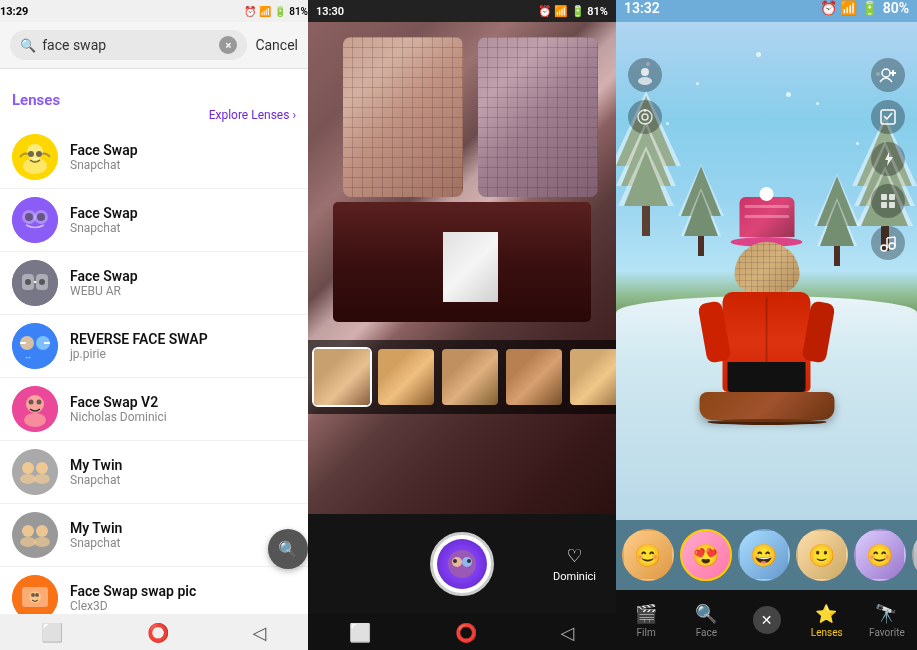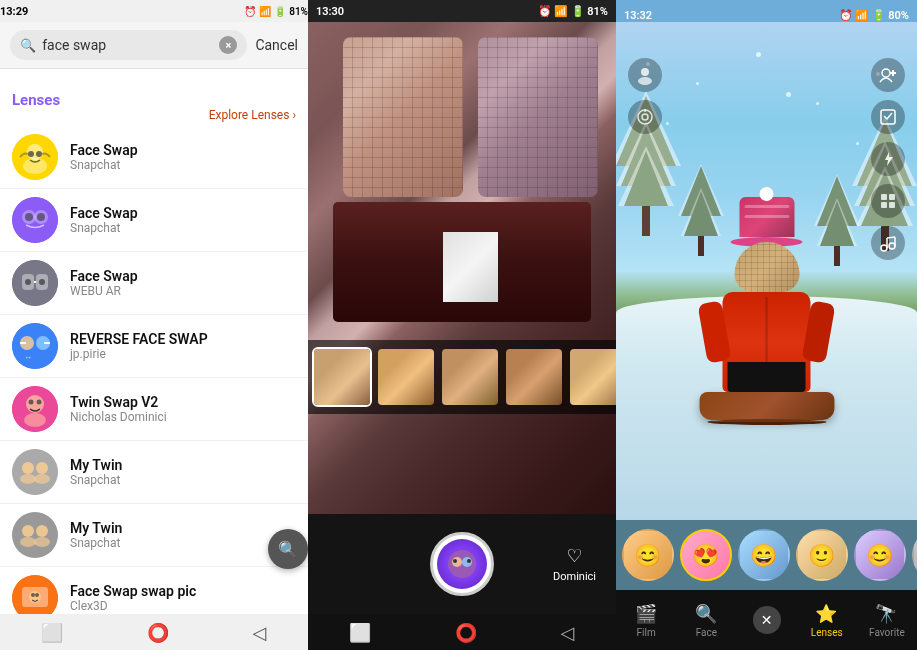--- a/index.html
+++ b/index.html
@@ -71,21 +71,21 @@
       white-space: nowrap;
     }
 
     .lenses-header {
       display: flex;
       justify-content: space-between;
       align-items: center;
       padding: 8px 12px 4px;
     }
     .lenses-title { font-size: 15px; font-weight: 700; color: #8b5cf6; }
-    .explore-link { font-size: 12px; color: #c2410c; cursor: pointer; margin-top: 31px; }
+    .explore-link { font-size: 12px; color: #6d28d9; cursor: pointer; margin-top: 31px; }
     .explore-link::after { content: ' ›'; }
 
     .lens-list {
       flex: 1;
       overflow-y: auto;
     }
     .lens-item {
       display: flex;
       align-items: center;
       padding: 8px 12px;
@@ -274,24 +274,24 @@
       flex-direction: column;
       overflow: hidden;
       flex-shrink: 0;
       position: relative;
     }
 
     .status-bar-ar {
       background: rgba(100,160,210,0.7);
       height: 22px;
       display: flex;
-      align-items: flex-end;
+      align-items: flex-start;
       justify-content: space-between;
       padding: 0 8px;
-      font-size: 11px;
+      font-size: 14px;
       font-weight: 600;
       color: #fff;
       position: relative;
       z-index: 5;
     }
 
     .ar-view {
       flex: 1;
       position: relative;
       overflow: hidden;
@@ -513,21 +513,21 @@
         <svg width="46" height="46" viewBox="0 0 46 46">
           <circle cx="23" cy="23" r="23" fill="#EC4899"></circle>
           <circle cx="23" cy="18" r="9" fill="#ffd0a0" opacity="0.7"></circle>
           <circle cx="19" cy="16" r="2.5" fill="#333" opacity="0.7"></circle>
           <circle cx="27" cy="16" r="2.5" fill="#333" opacity="0.7"></circle>
           <path d="M18,23 Q23,27 28,23" stroke="#333" stroke-width="1.5" fill="none"></path>
           <ellipse cx="23" cy="34" rx="11" ry="7" fill="#ffd0a0" opacity="0.5"></ellipse>
         </svg>
       </div>
       <div class="lens-info">
-        <span class="lens-name">Twin Swap V2</span>
+        <span class="lens-name">Face Swap V2</span>
         <span class="lens-author">Nicholas Dominici</span>
       </div>
     </div>
 
     <div class="lens-item">
       <div class="lens-avatar" style="background:#bbb;">
         <svg width="46" height="46" viewBox="0 0 46 46">
           <circle cx="23" cy="23" r="23" fill="#aaa"></circle>
           <circle cx="16" cy="19" r="6" fill="#ffd090" opacity="0.8"></circle>
           <circle cx="30" cy="19" r="6" fill="#ffd090" opacity="0.8"></circle>

